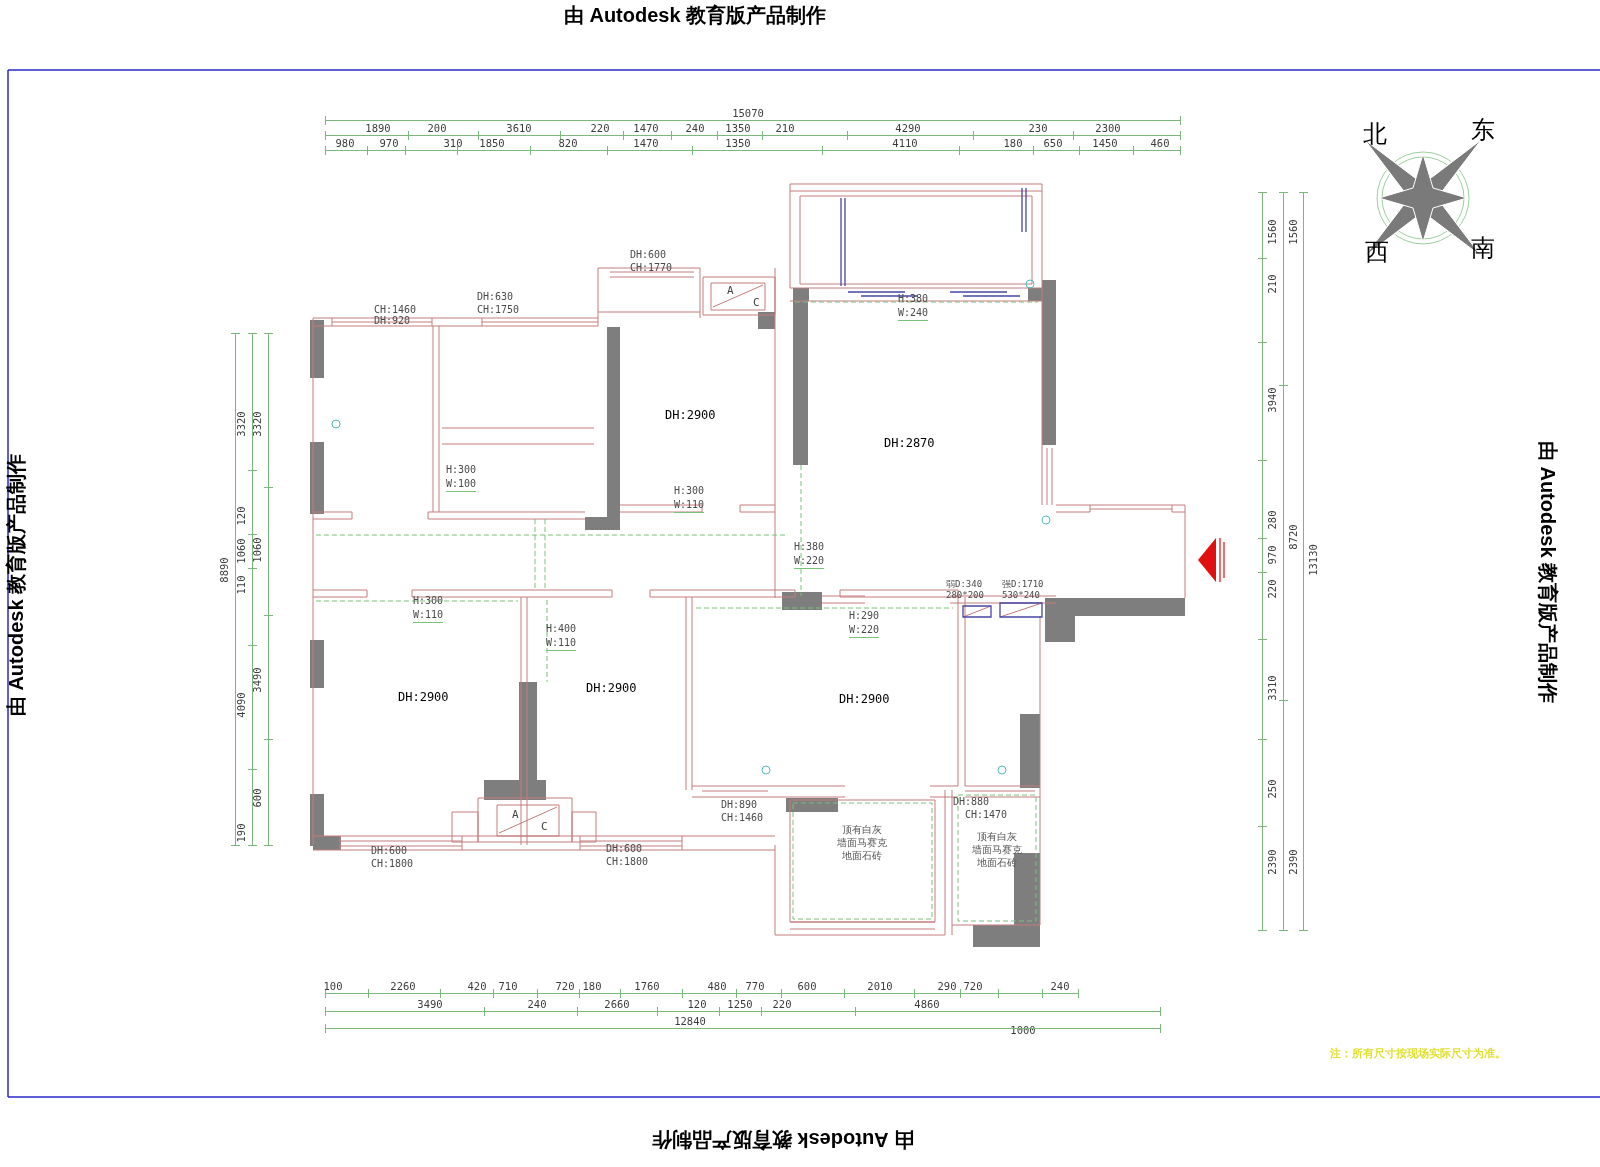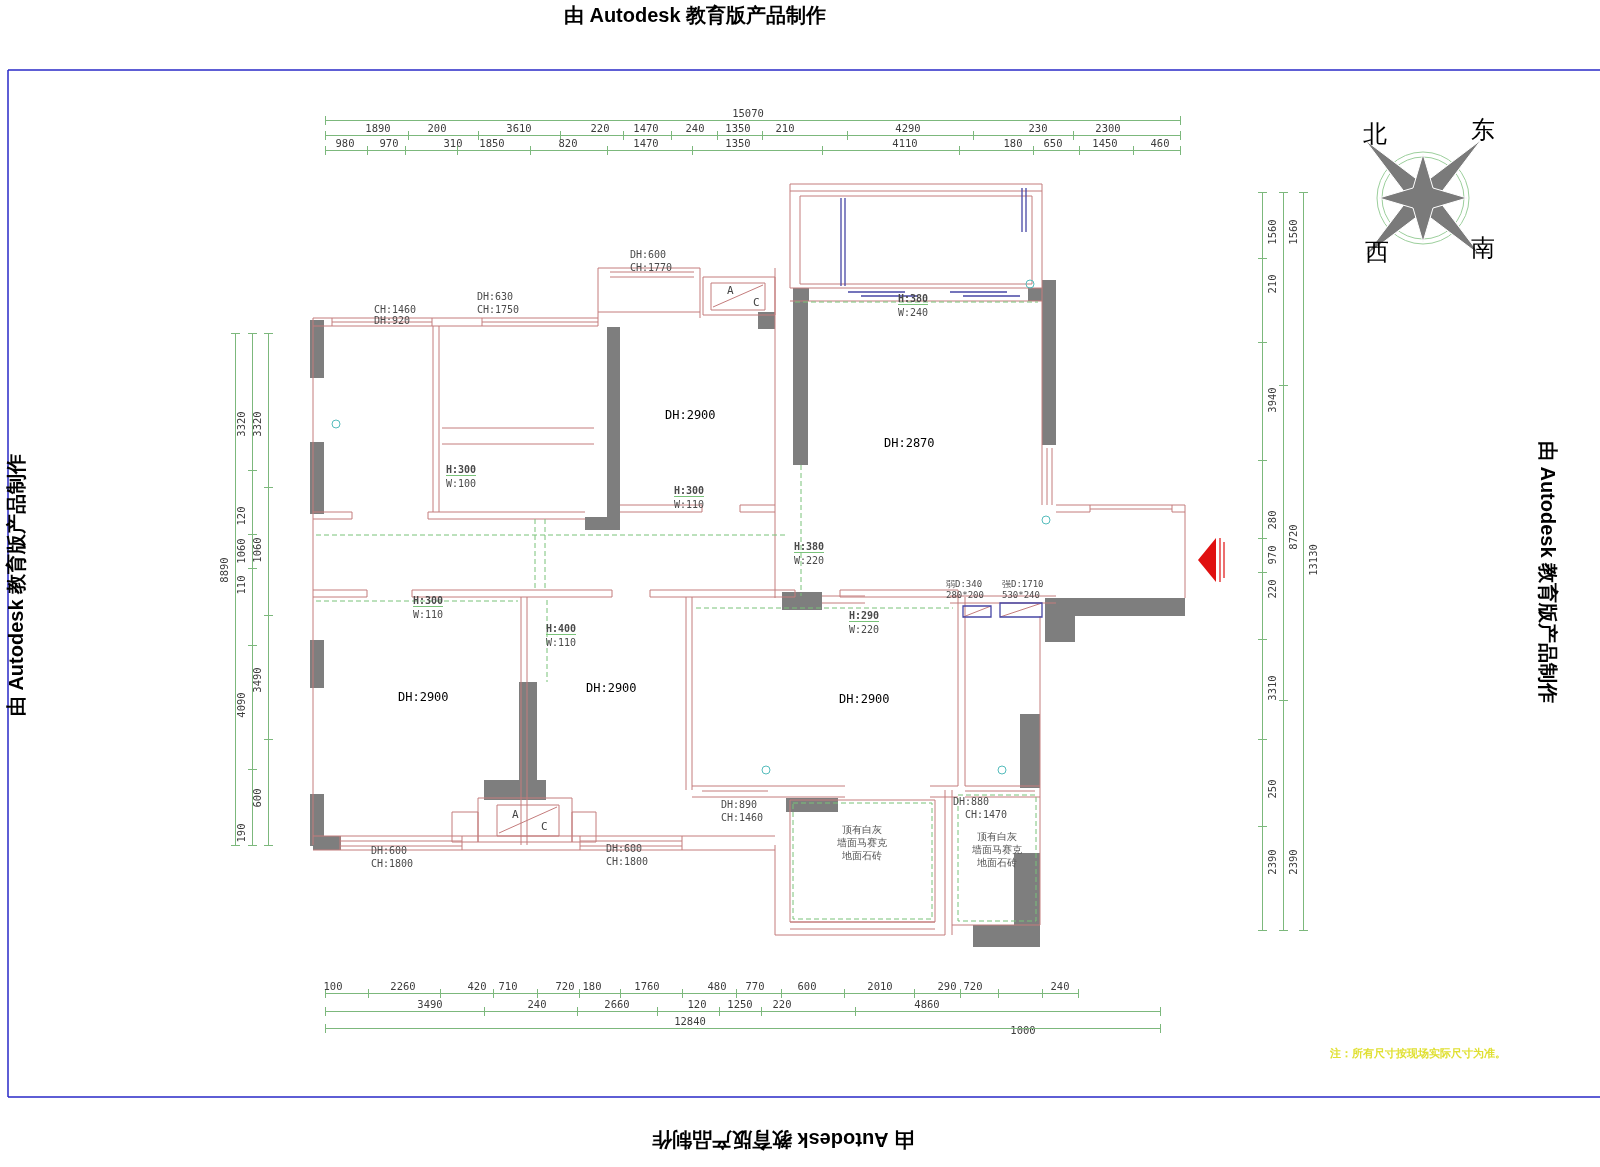--- a/index.html
+++ b/index.html
@@ -13,21 +13,21 @@
   .wm-top{transform:translateX(-50%);}
   .wm-bottom{transform:translate(-50%,-50%) rotate(180deg);}
   .wm-left{transform:translate(-50%,-50%) rotate(-90deg);}
   .wm-right{transform:translate(-50%,-50%) rotate(90deg);}
   .note{position:absolute;font-family:"DejaVu Sans",sans-serif;font-size:11px;font-weight:700;
         color:#e0e032;white-space:nowrap;}
   
   .lab,.op,.room,.cjk,.lab2,.ac{position:absolute;white-space:nowrap;color:#4a4a4a;
         font-family:"DejaVu Sans Mono","Liberation Mono",monospace;}
   .lab{font-size:10px;}
-  .op{font-size:10px;border-bottom:1px solid #79c279;padding-bottom:0px;font-weight:bold;}
+  .op{font-size:10px;border-bottom:1px solid #79c279;padding-bottom:16px;}
   .room{font-size:12px;color:#000000;}
   .lab2{font-size:9px;}
   .cjk{font-size:10px;color:#555;transform:translateX(-50%);font-family:"DejaVu Sans",sans-serif;}
   .ac{font-size:11px;color:#444;}
   
   .dim-line{position:absolute;background:#7cb87c;}
   .dim-tick{position:absolute;background:#7cb87c;}
   .dimtxt{position:absolute;font-size:10.5px;color:#3c3c3c;white-space:nowrap;
           font-family:"DejaVu Sans Mono","Liberation Mono",monospace;}
   .dimtxt.h{transform:translateX(-50%);}

